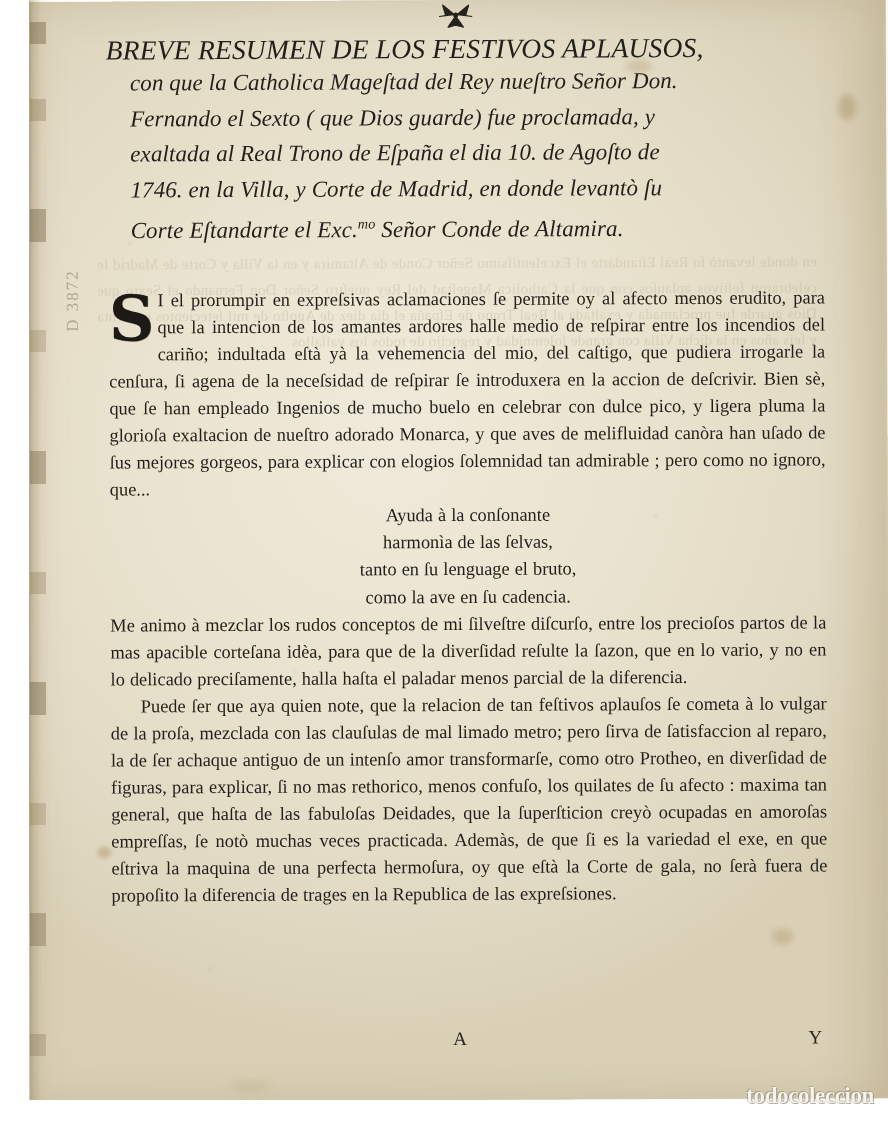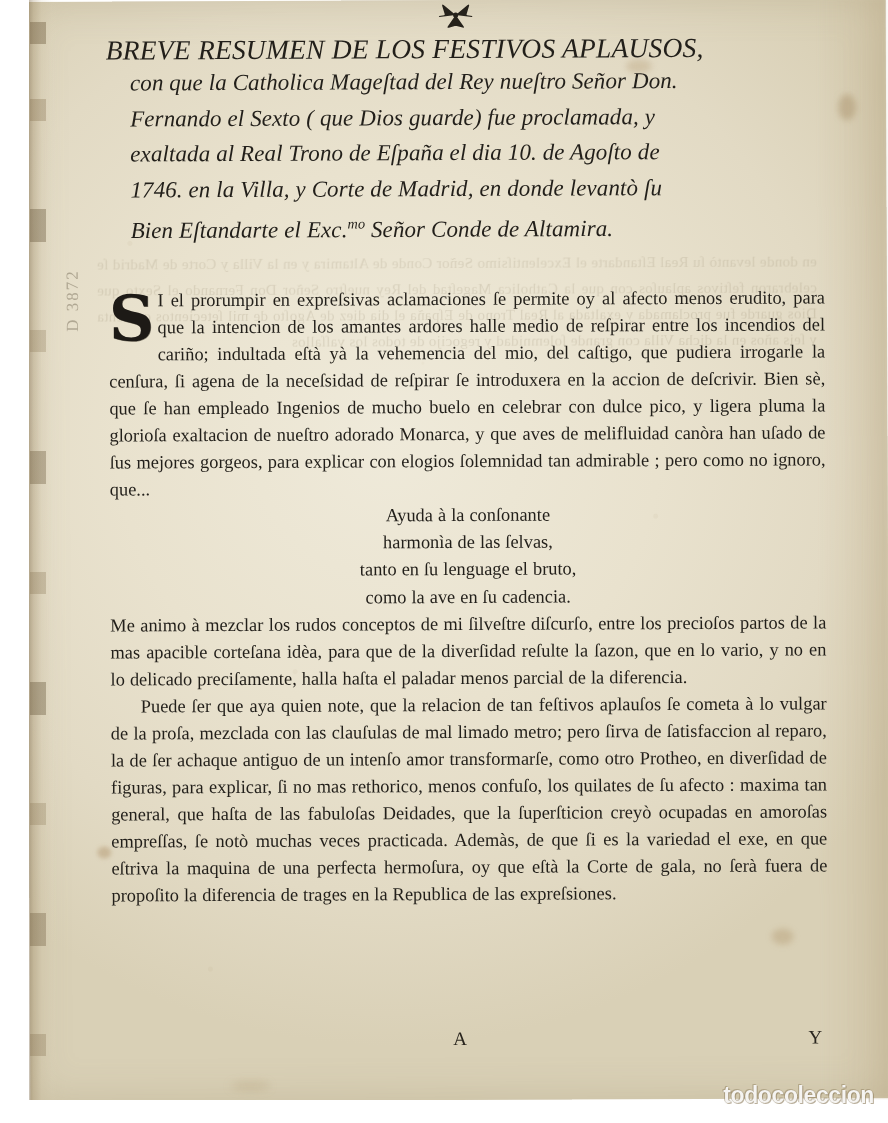--- a/index.html
+++ b/index.html
@@ -230,21 +230,21 @@
     letter-spacing: 2px;
     color: rgba(95,85,65,0.40);
     white-space: nowrap;
   }
 
   
   .watermark {
     position: absolute;
     right: 14px;
     bottom: 14px;
-    font-family: Liberation Sans, sans-serif;
+    font-family: Liberation Serif, serif;
     font-size: 23px;
     font-weight: 700;
     letter-spacing: -0.4px;
     color: rgba(255,255,255,0.92);
     text-shadow:
       0 0 1px rgba(120,105,75,0.85),
       1px 1px 0 rgba(140,122,88,0.55),
       -1px -1px 0 rgba(140,122,88,0.40);
   }
 
@@ -296,21 +296,21 @@
           </g>
         </svg>
       </div>
 
       <div class="headline">
         <div class="hl-title">BREVE RESUMEN DE LOS FESTIVOS APLAUSOS,</div>
         <div class="hl-line">con que la Catholica Mageſtad del Rey nueſtro Señor Don.</div>
         <div class="hl-line">Fernando el Sexto ( que Dios guarde) fue proclamada, y</div>
         <div class="hl-line">exaltada al Real Trono de Eſpaña el dia 10. de Agoſto de</div>
         <div class="hl-line">1746. en la Villa, y Corte de Madrid, en donde levantò ſu</div>
-        <div class="hl-line l5"><span>Bien Eſtandarte el Exc.</span><span class="sup">mo</span><span> Señor Conde de Altamira.</span></div>
+        <div class="hl-line l5"><span>Corte Eſtandarte el Exc.</span><span class="sup">mo</span><span> Señor Conde de Altamira.</span></div>
       </div>
 
       <div class="body">
 
         <p class="dropcap-wrap"><span class="dropcap">S</span><span>I el prorumpir en expreſsivas aclamaciones ſe permite oy al afecto menos erudito, para que la intencion de los amantes ardores halle medio de reſpirar entre los incendios del cariño; indultada eſtà yà la vehemencia del mio, del caſtigo, que pudiera irrogarle la cenſura, ſi agena de la neceſsidad de reſpirar ſe introduxera en la accion de deſcrivir. Bien sè, que ſe han empleado Ingenios de mucho buelo en celebrar con dulce pico, y ligera pluma la glorioſa exaltacion de nueſtro adorado Monarca, y que </span><span class="ital">aves</span><span> de melifluidad canòra han uſado de ſus mejores gorgeos, para explicar con elogios ſolemnidad tan admirable ; pero como no ignoro, que...</span></p>
 
         <div>
           <p class="verse">Ayuda à la conſonante</p>
           <p class="verse">harmonìa de las ſelvas,</p>
           <p class="verse">tanto en ſu lenguage el bruto,</p>

